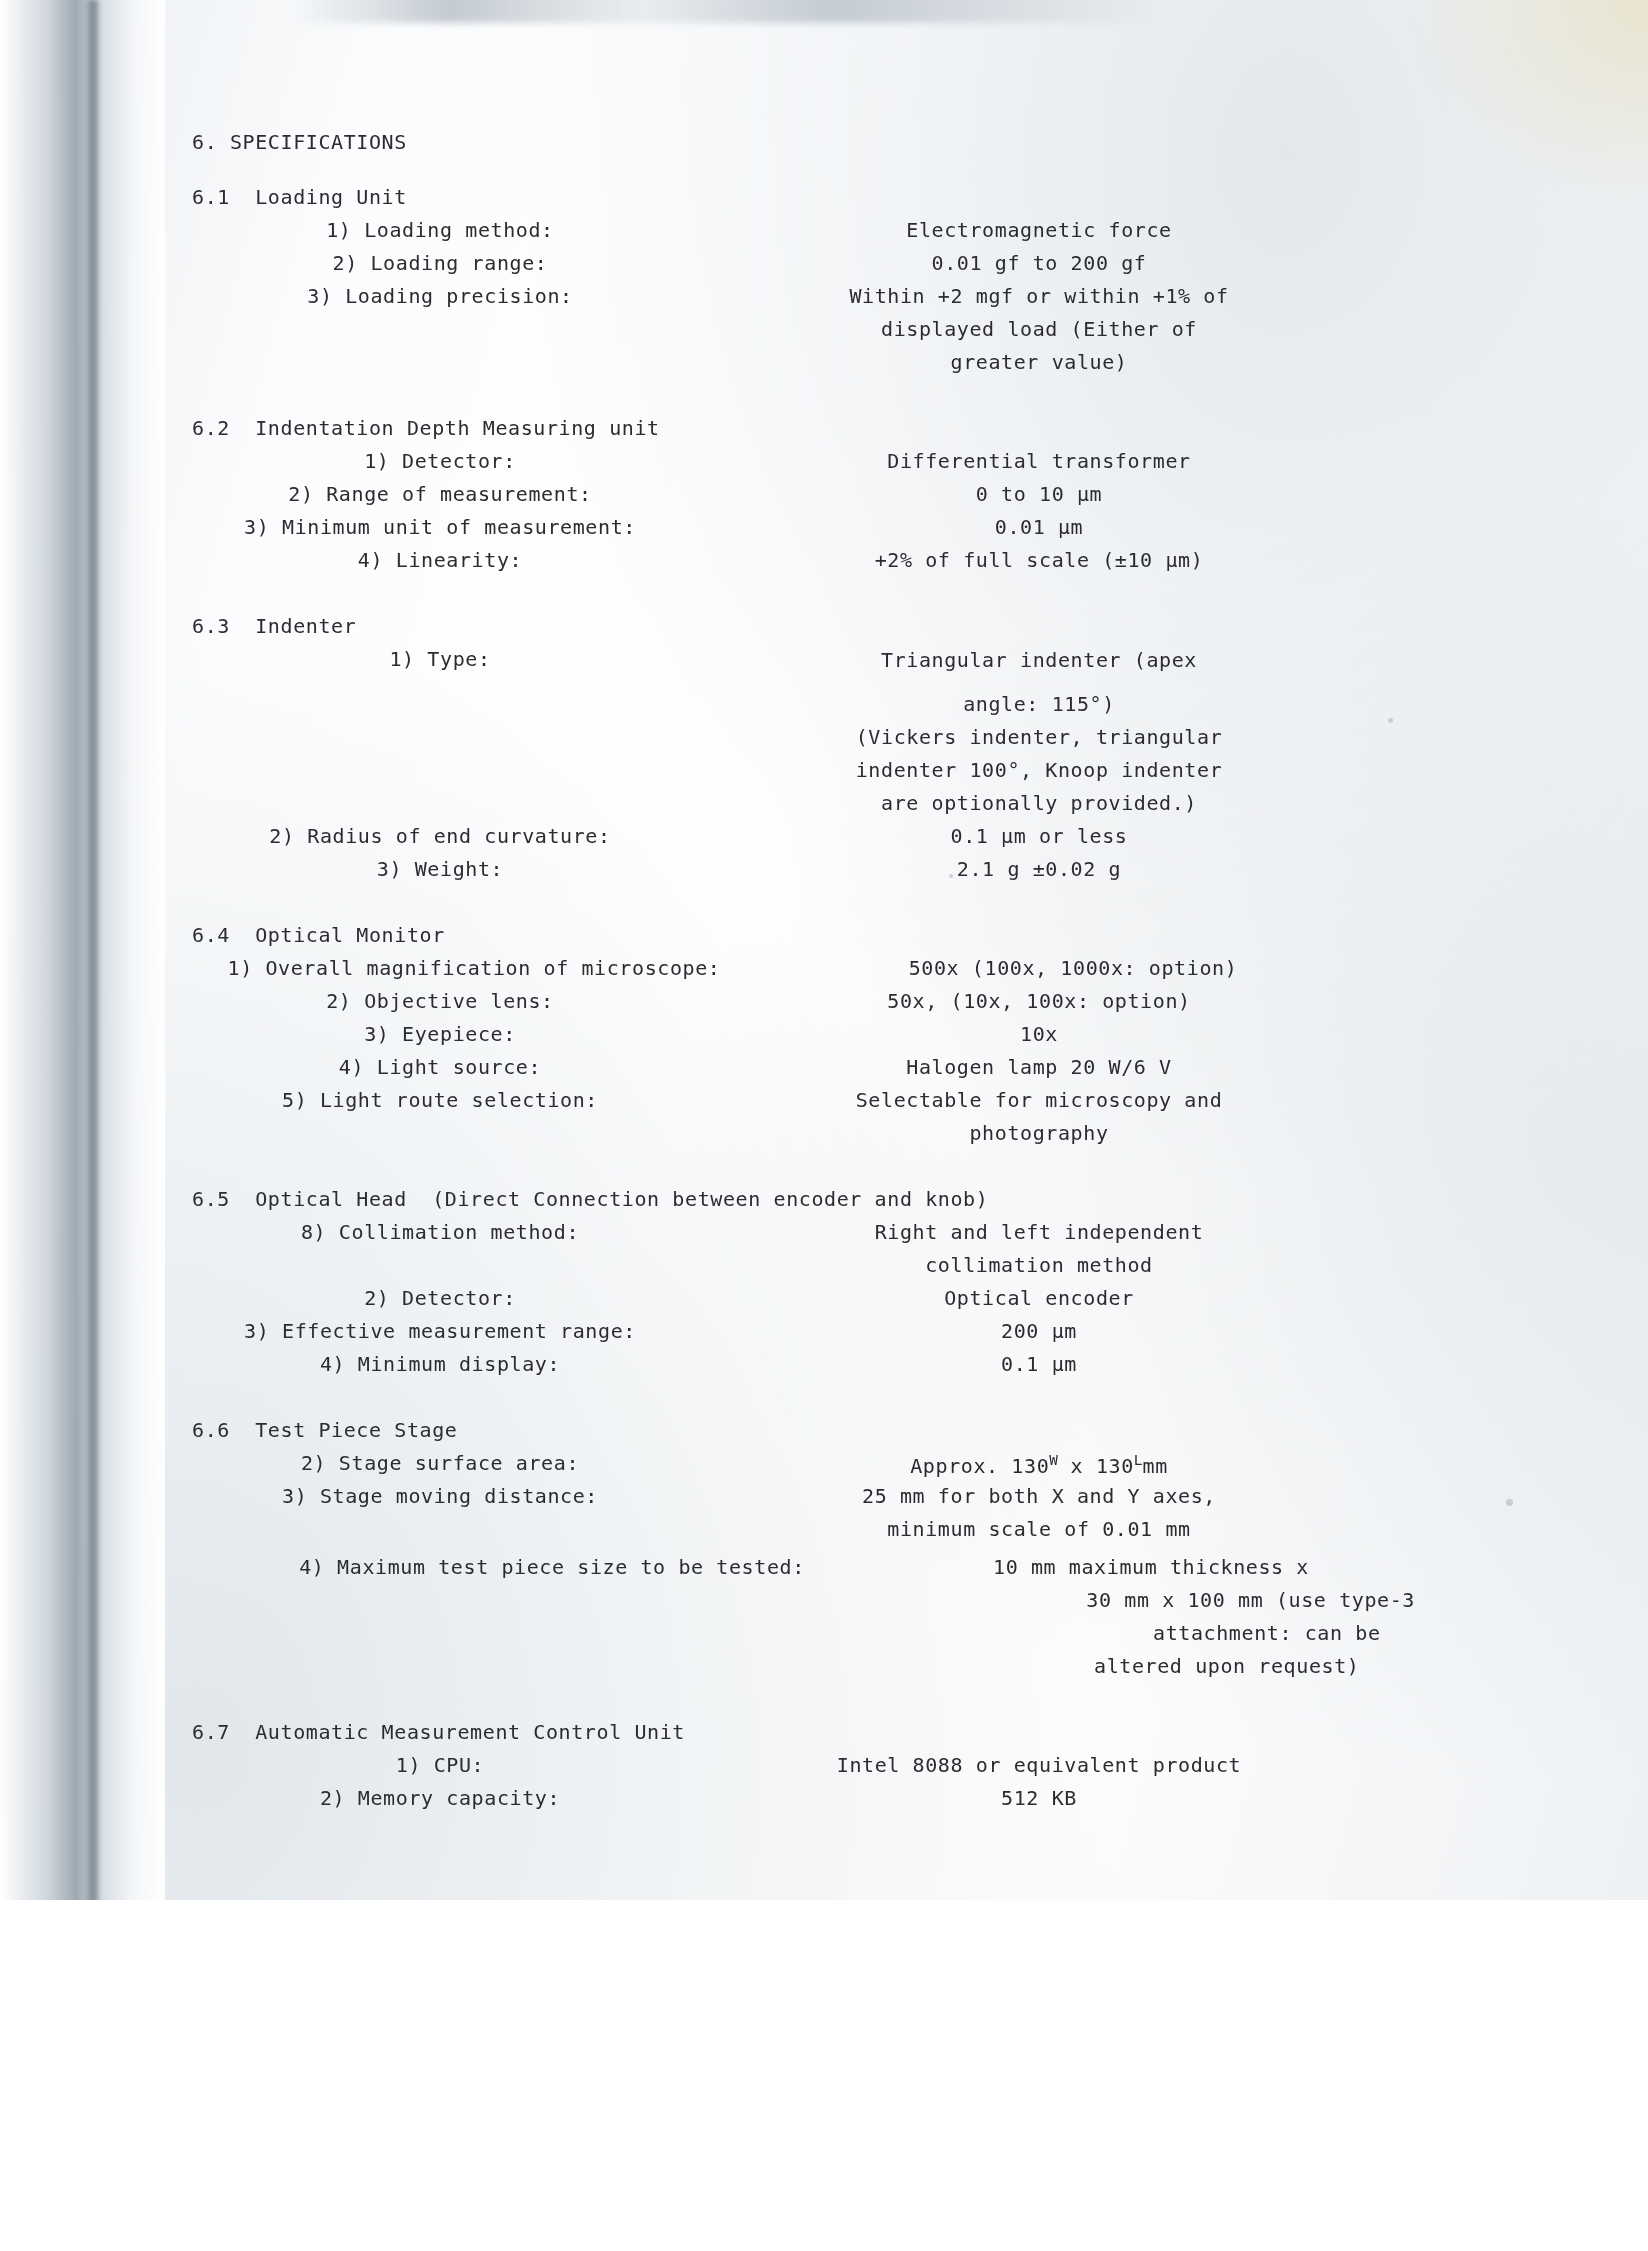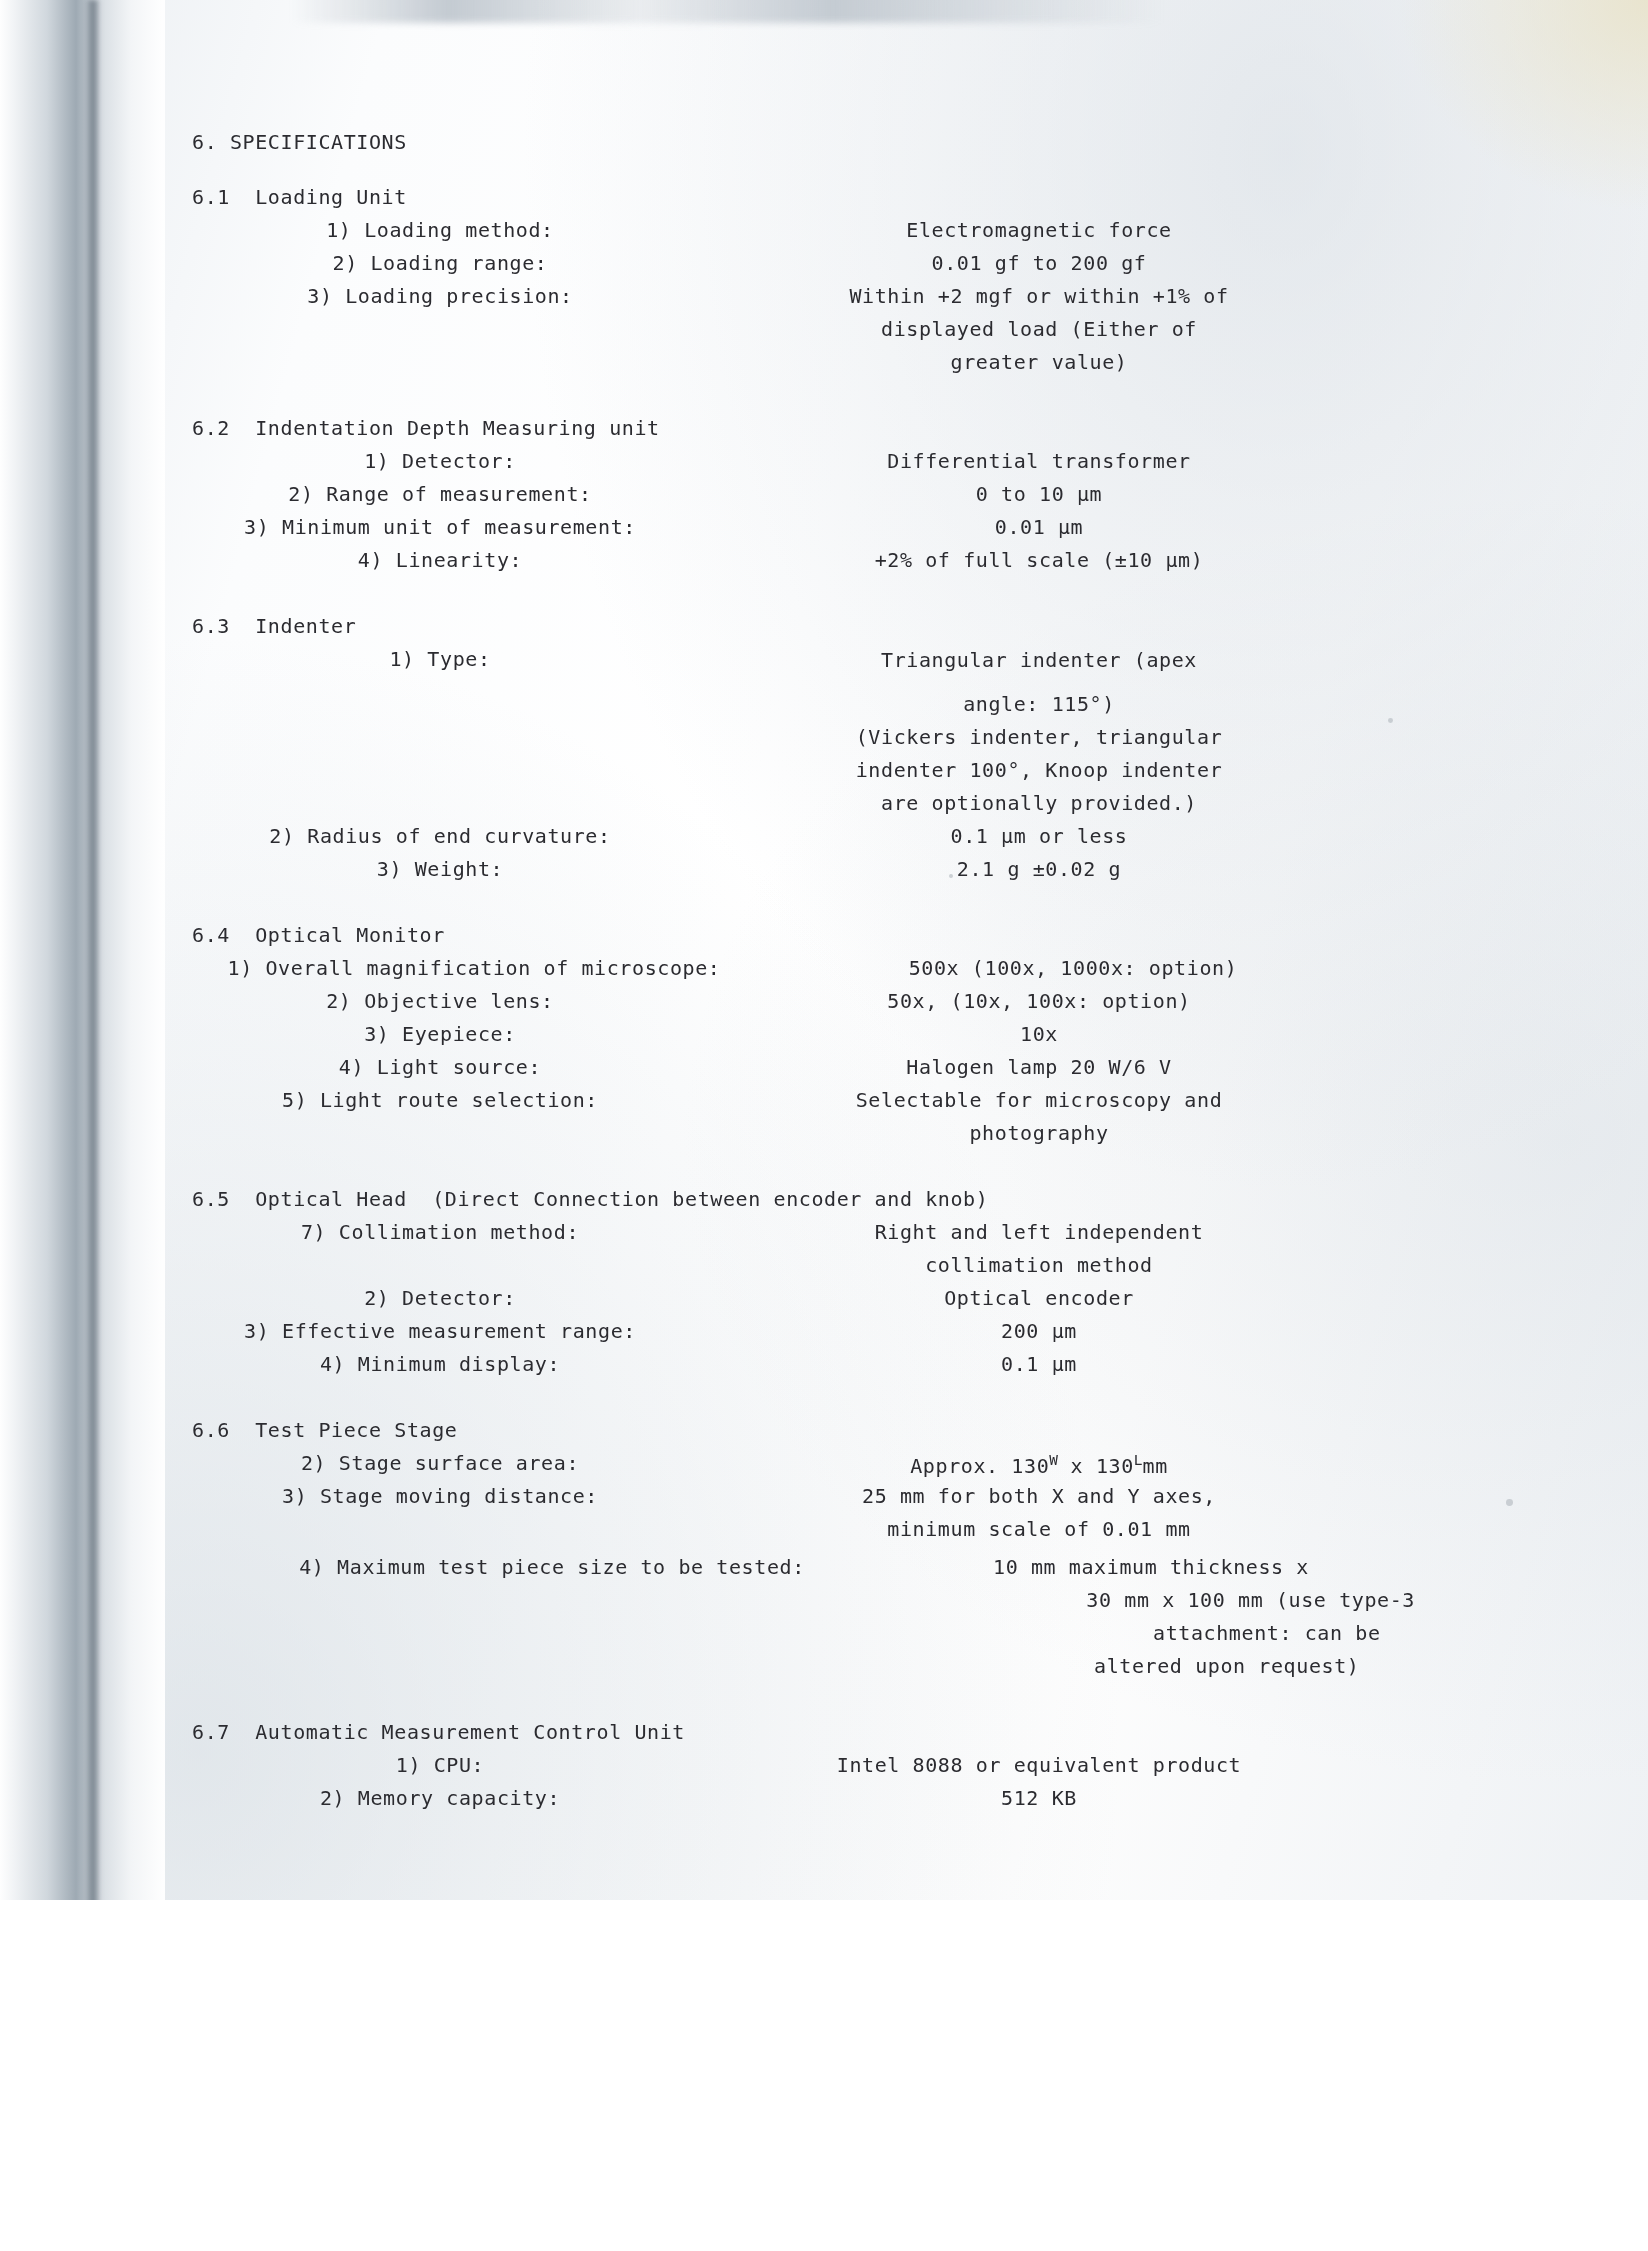--- a/index.html
+++ b/index.html
@@ -226,21 +226,21 @@
         </div>
       <div class="row ind2">
           <span class="col-a"></span>
           <span class="col-b">photography</span>
         </div>
     </div>
 
     <div class="grp">
       <div class="line">6.5  Optical Head  (Direct Connection between encoder and knob)</div>
       <div class="row ind2">
-          <span class="col-a">7) Collimation method:</span>
+          <span class="col-a">8) Collimation method:</span>
           <span class="col-b">Right and left independent</span>
         </div>
       <div class="row ind2">
           <span class="col-a"></span>
           <span class="col-b">collimation method</span>
         </div>
       <div class="row ind2">
           <span class="col-a">2) Detector:</span>
           <span class="col-b">Optical encoder</span>
         </div>

